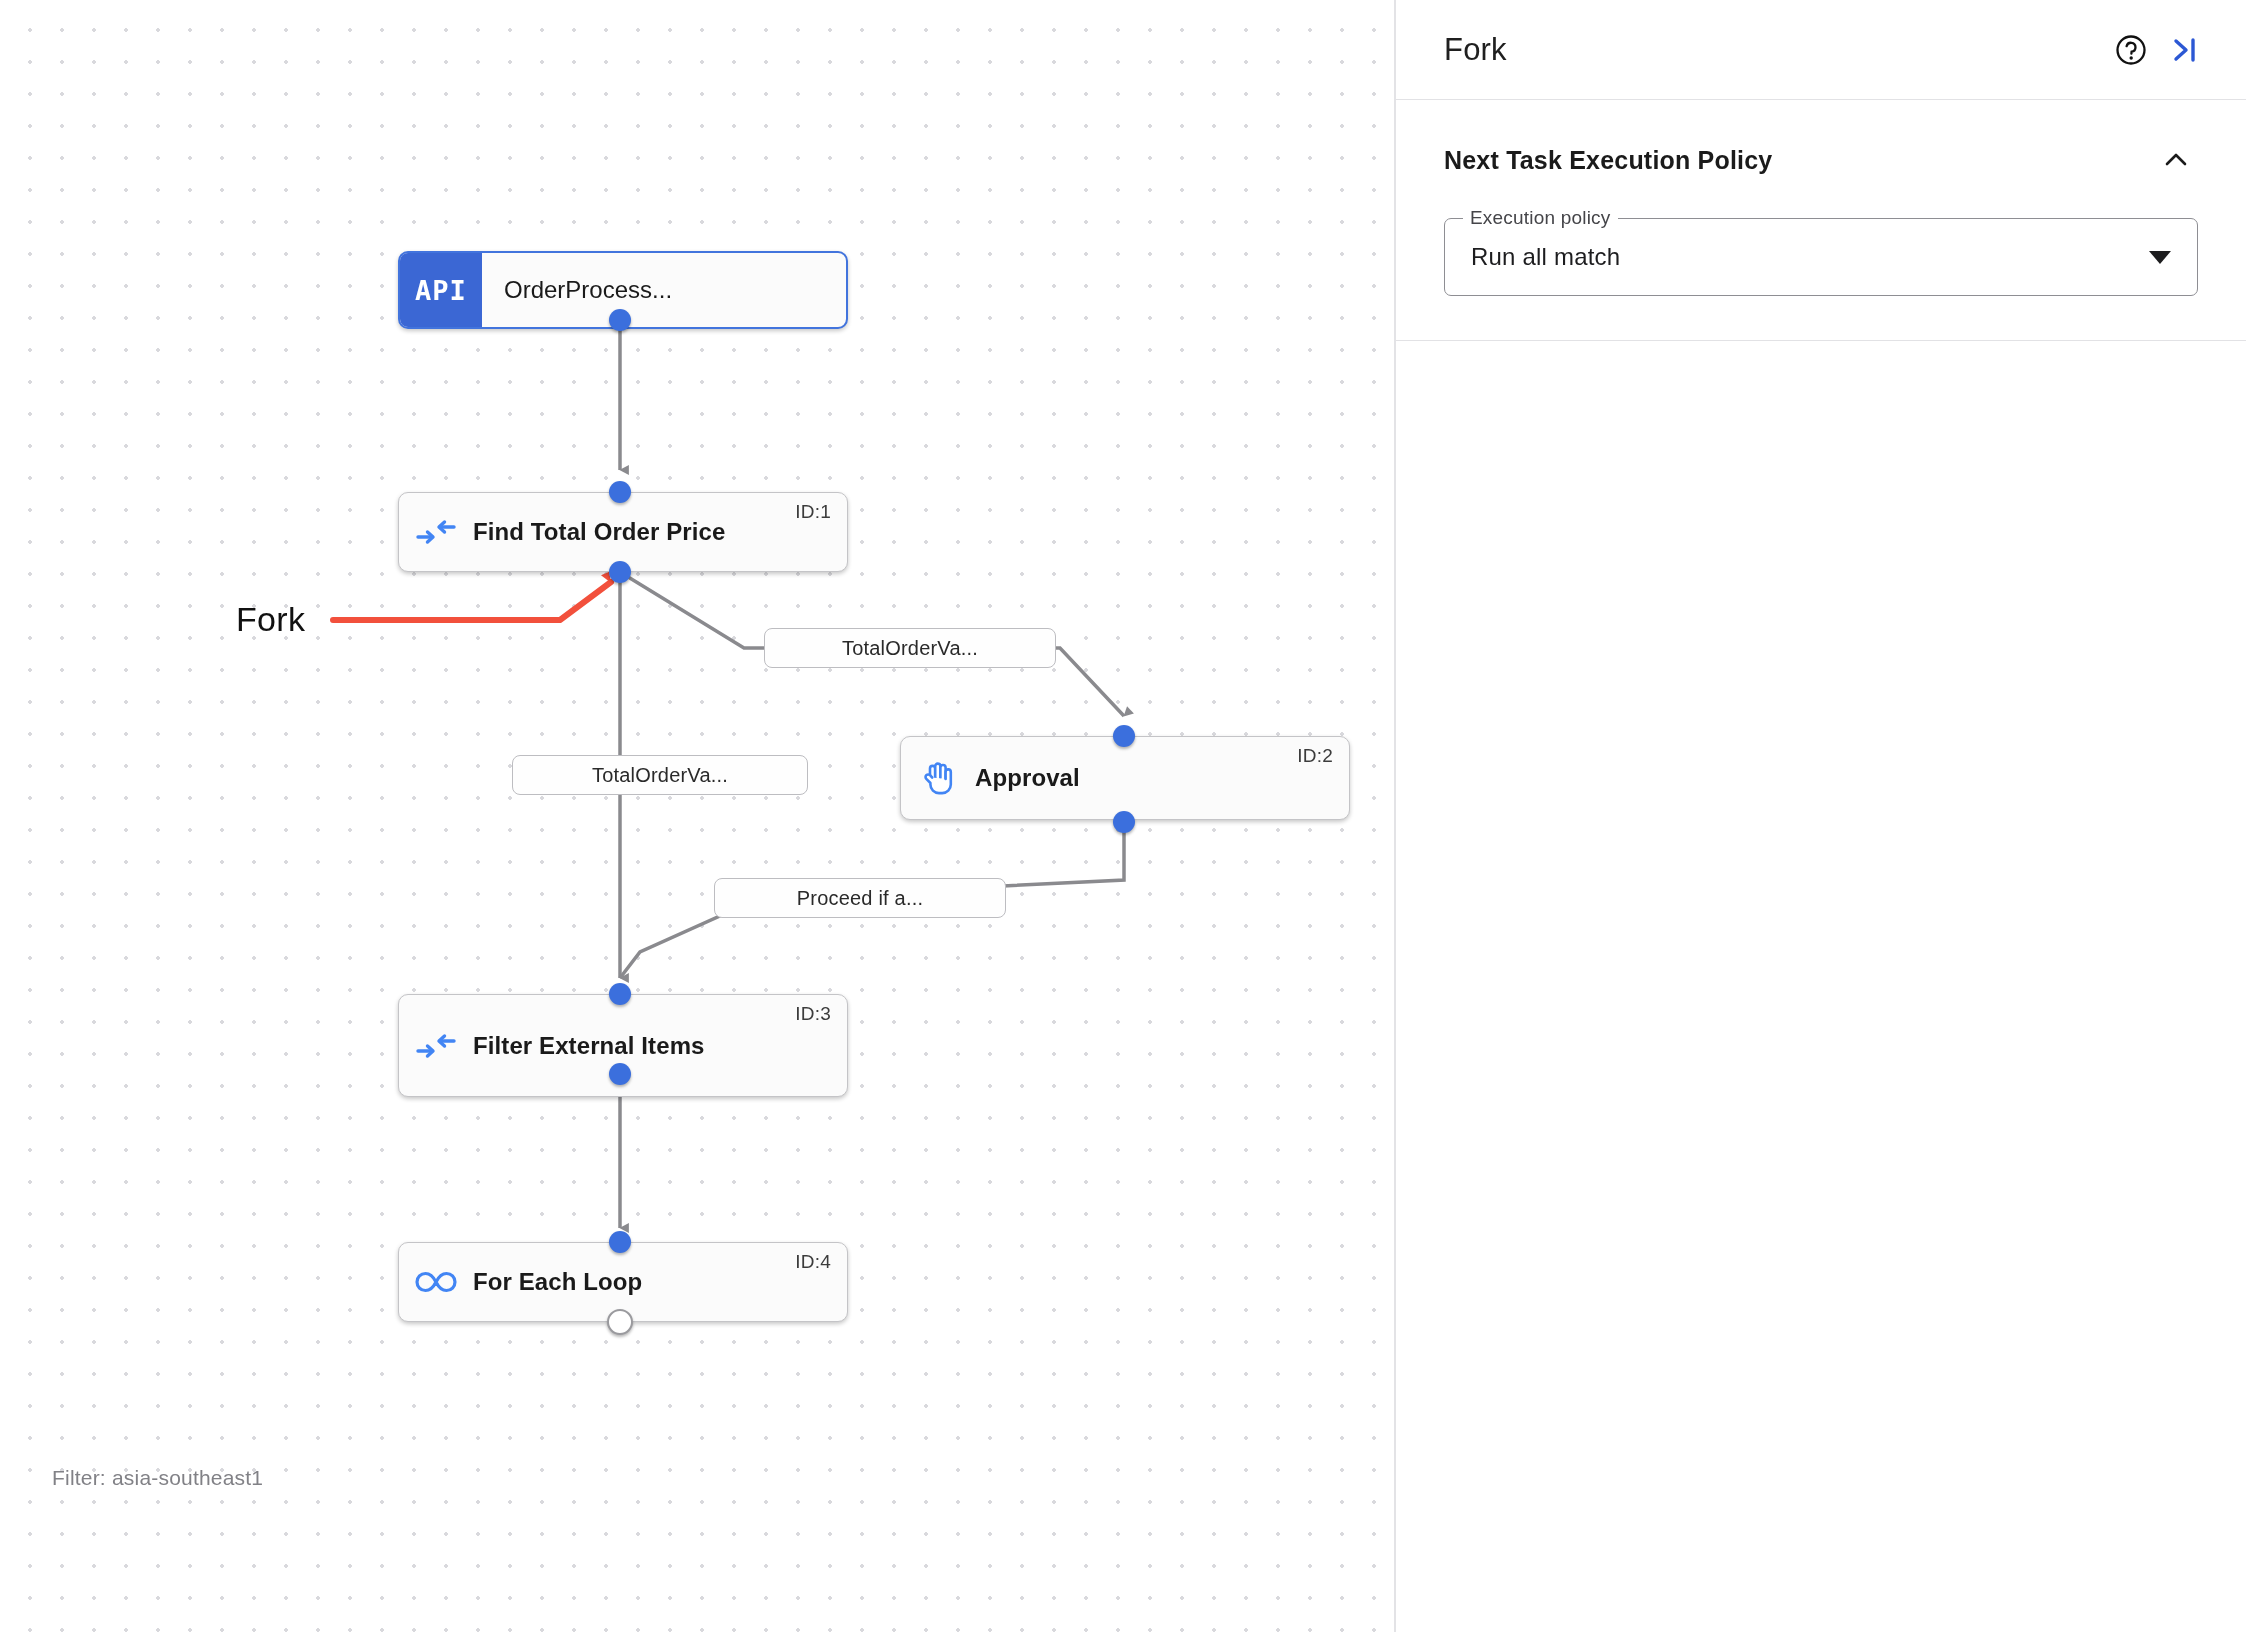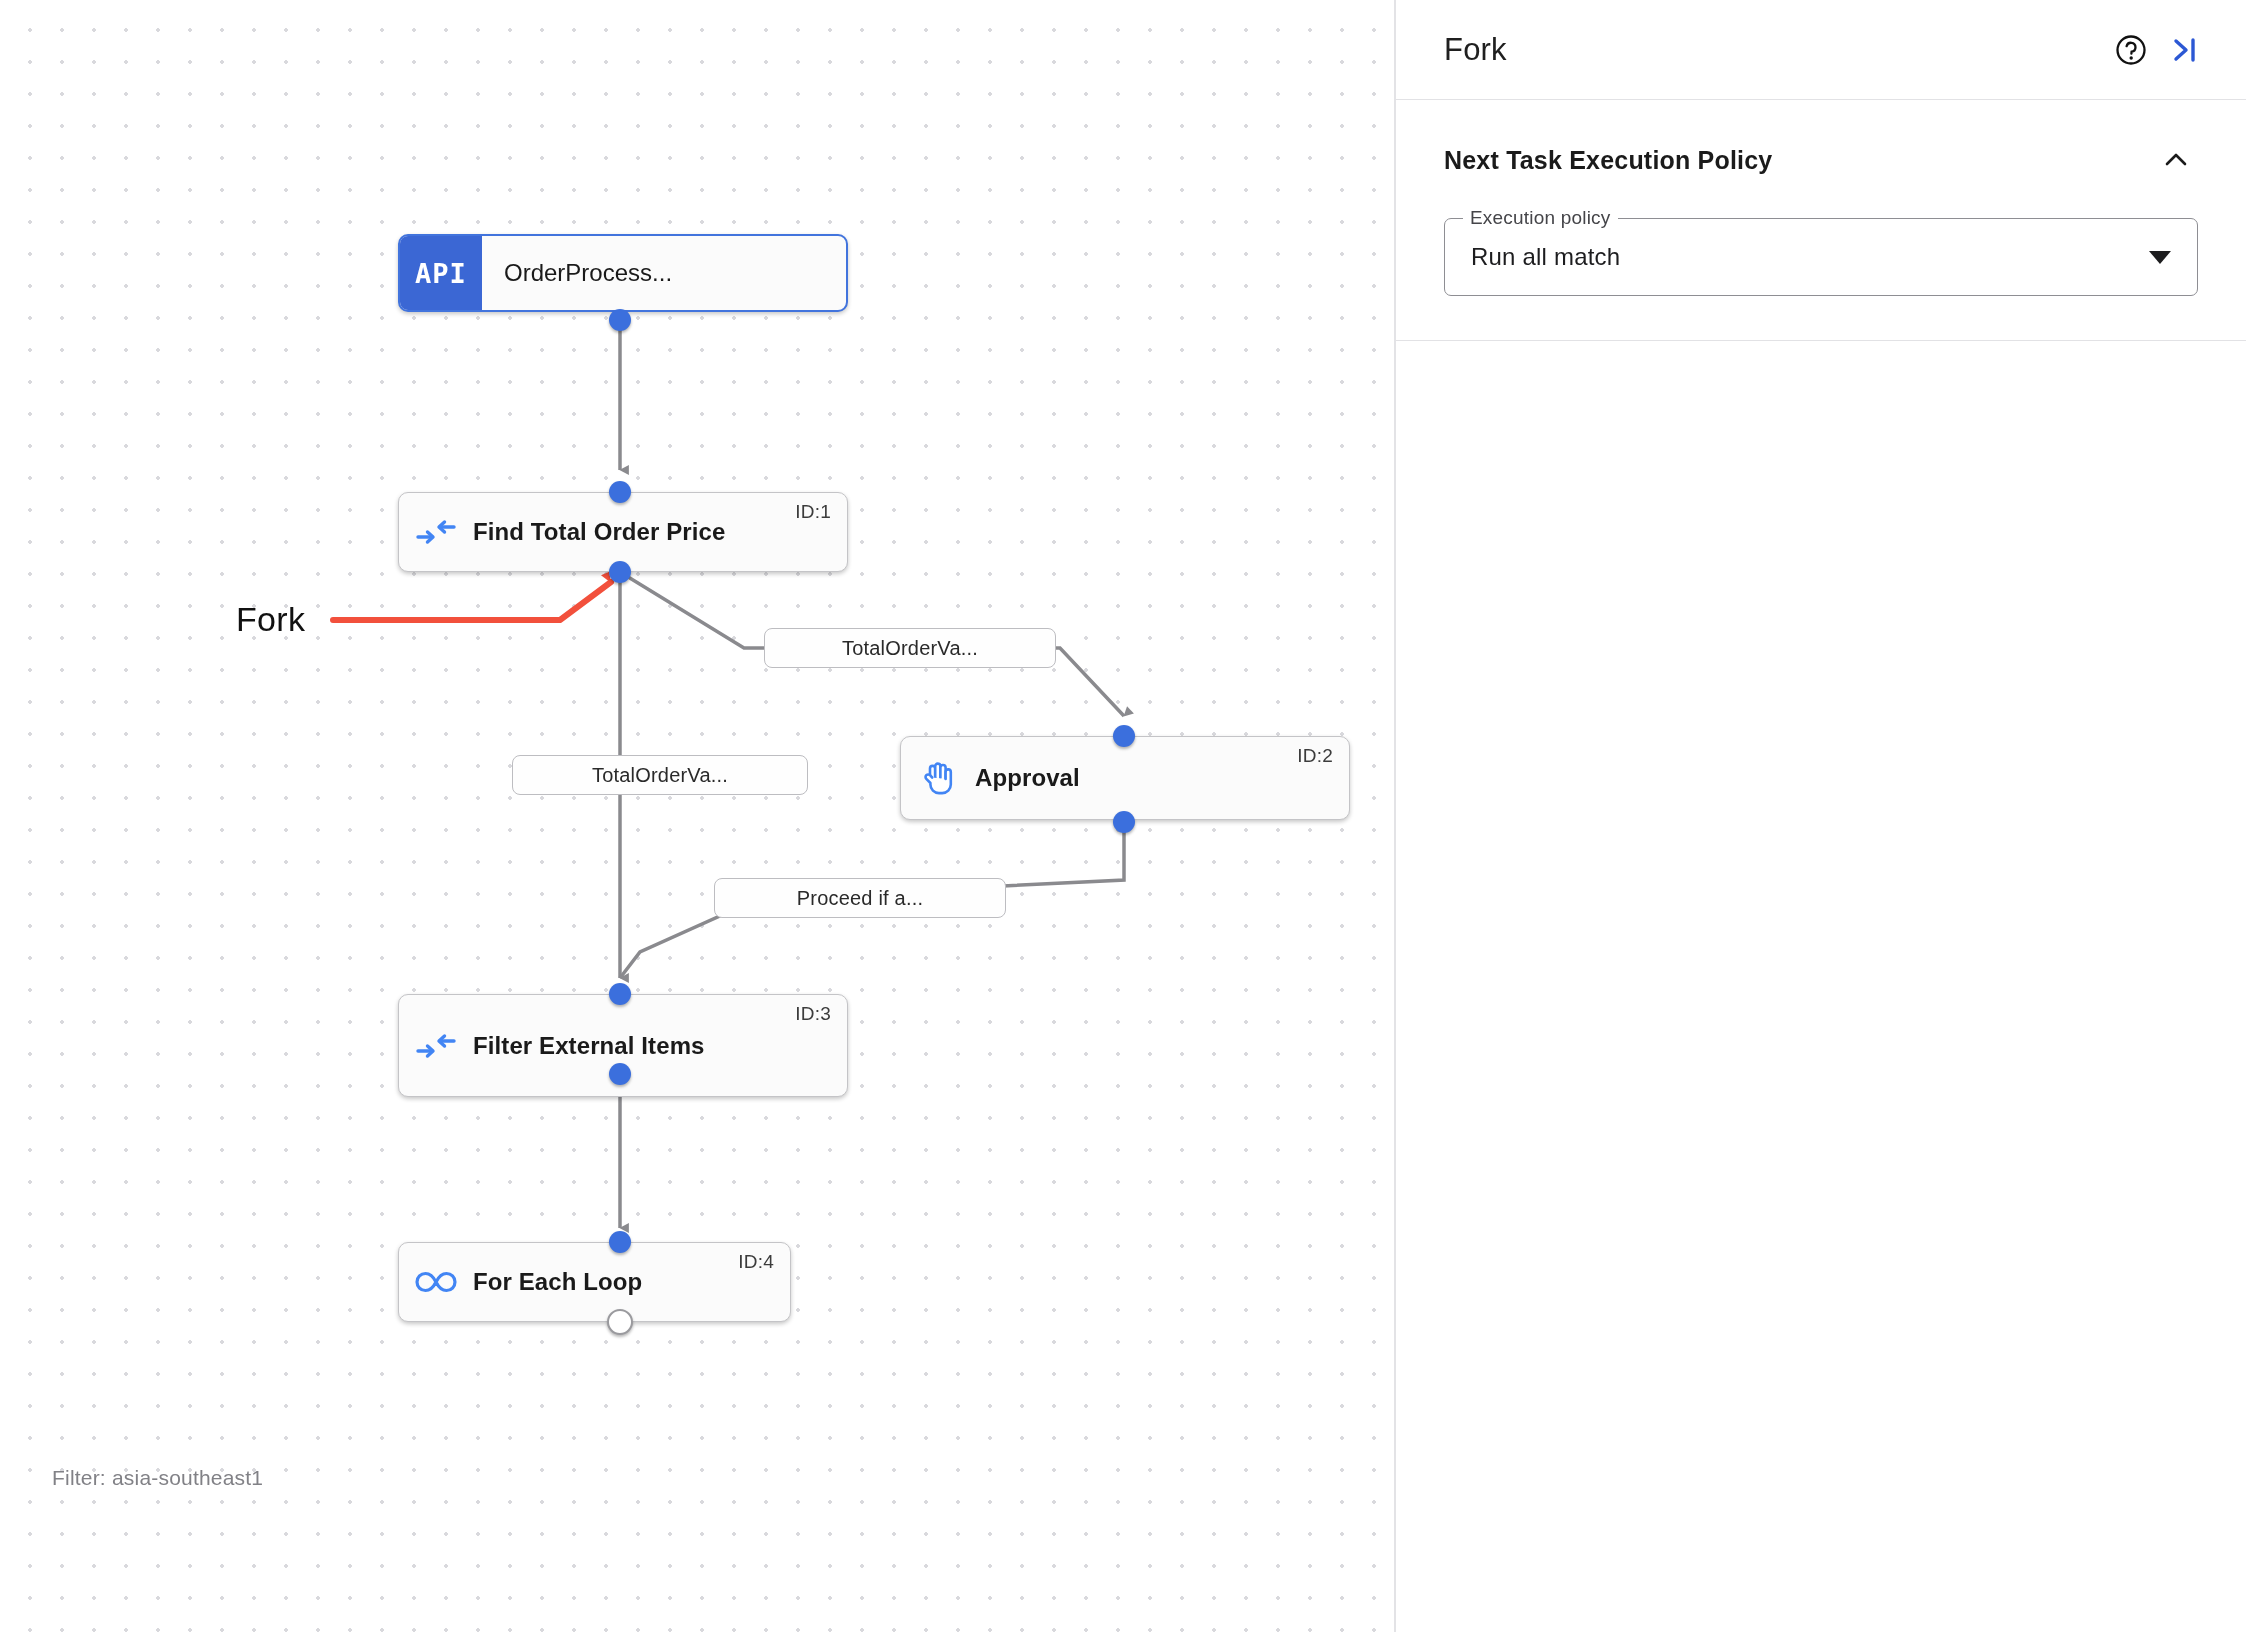--- a/index.html
+++ b/index.html
@@ -87,20 +87,21 @@
     right: 16px;
     font-size: 19px;
     color: #3c3c3c;
     letter-spacing: .2px;
   }
 
   
   .node.api {
     padding: 0;
     overflow: hidden;
+    margin-top: 17px;
   }
   .api-badge {
     width: 82px;
     flex: 0 0 82px;
     align-self: stretch;
     background: #3b67d4;
     color: #ffffff;
     display: flex;
     align-items: center;
     justify-content: center;
@@ -351,21 +352,21 @@
             <path d="M29.5,6 L24,11 L29.5,16"></path>
           </g>
         </svg>
       </div>
       <div class="node-label">Filter External Items</div>
       <div class="node-id">ID:3</div>
     </div>
     <div class="port" style="left:620px; top:994px;"></div>
     <div class="port" style="left:620px; top:1074px;"></div>
 
-    <div class="node" style="left:398px; top:1242px; width:393px; height:80px;">
+    <div class="node" style="left:398px; top:1242px; width:450px; height:80px;">
       <div class="node-icon">
         <svg width="44" height="26" viewBox="0 0 44 26">
           <g stroke="#4285f4" stroke-width="3.2" fill="none" stroke-linecap="round">
             <path d="M22,13 C19,7 15.5,4.5 11.5,4.5 a8.5,8.5 0 0 0 0,17 C15.5,21.5 19,19 22,13 C25,7 28.5,4.5 32.5,4.5 a8.5,8.5 0 0 1 0,17 C28.5,21.5 25,19 22,13 Z"></path>
           </g>
         </svg>
       </div>
       <div class="node-label">For Each Loop</div>
       <div class="node-id">ID:4</div>
     </div>

